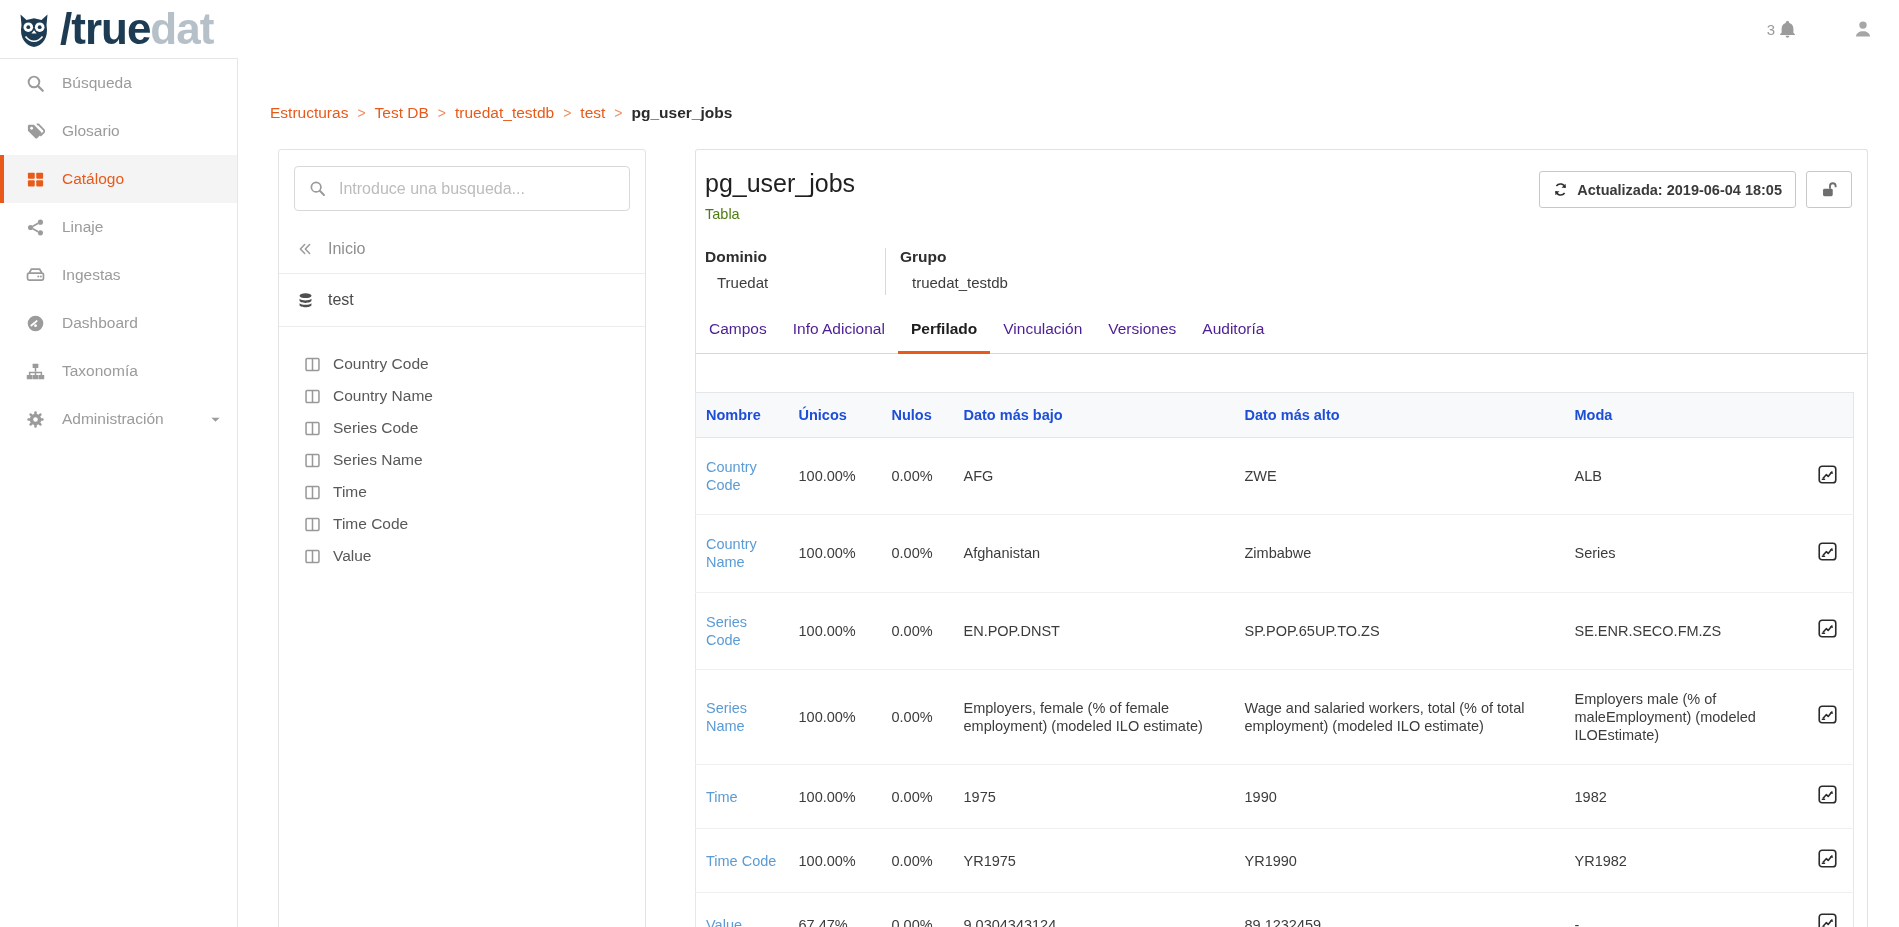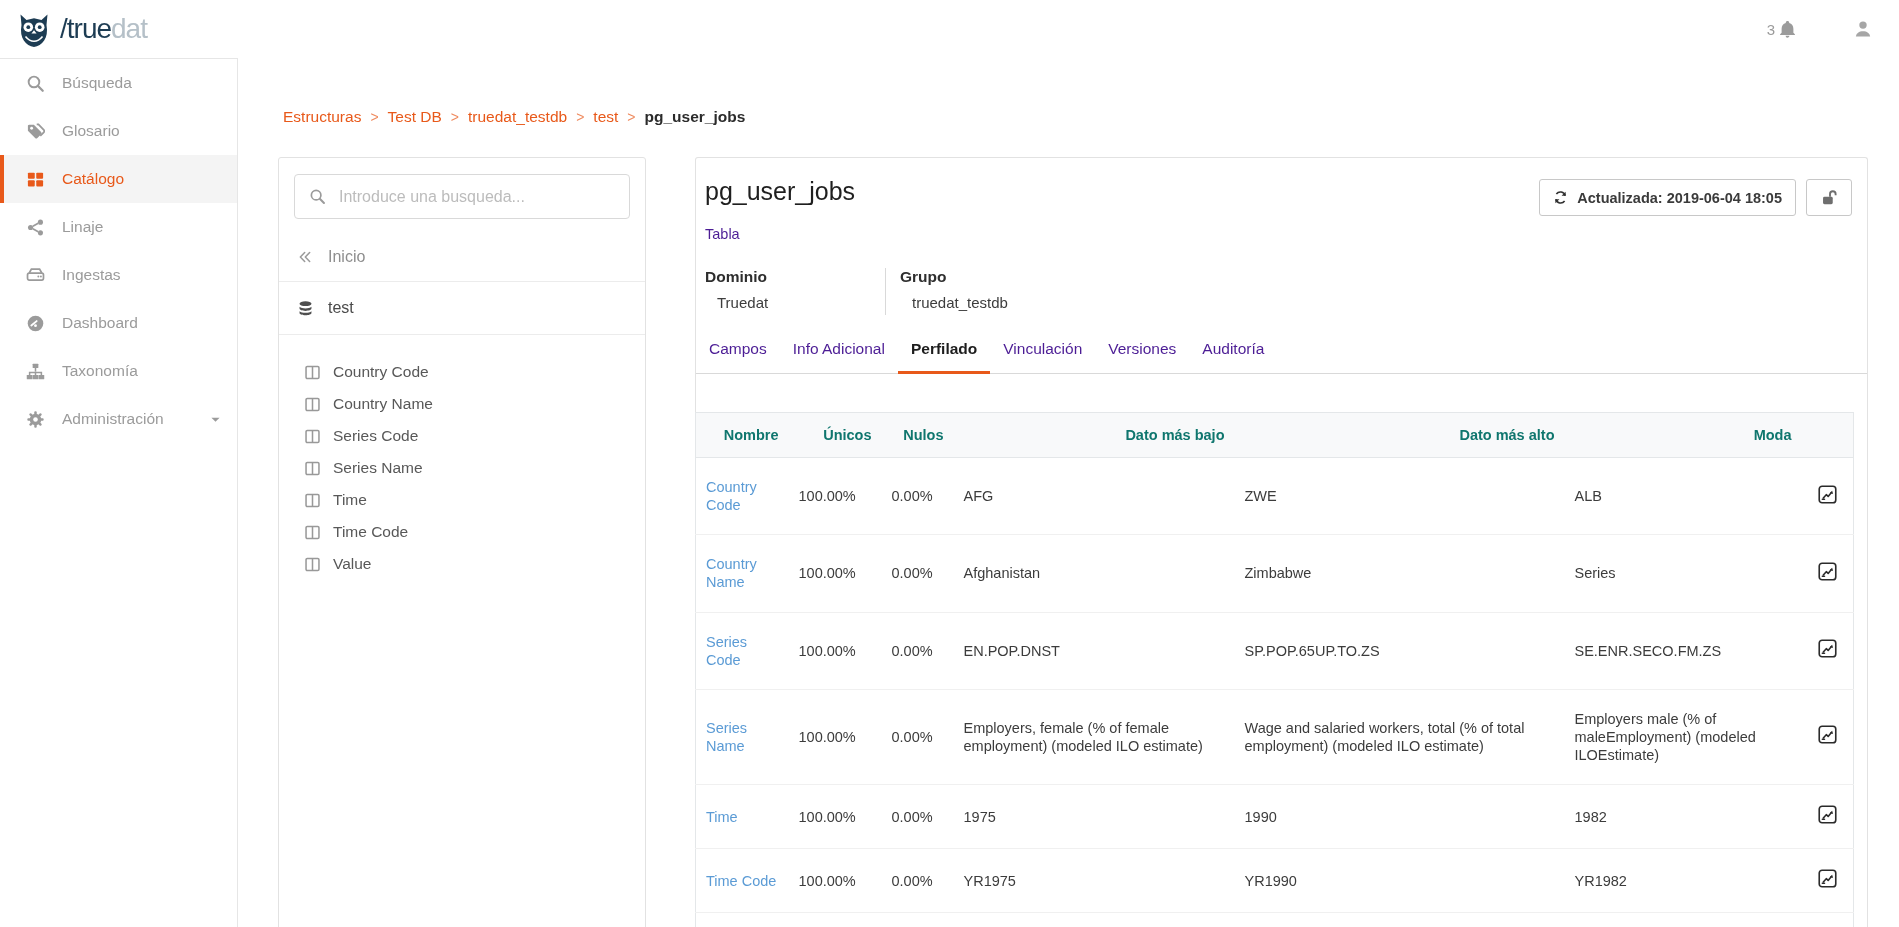--- a/index.html
+++ b/index.html
@@ -12,21 +12,21 @@
     width:1899px;height:927px;overflow:hidden;background:#fff;
     font-family:"Liberation Sans",sans-serif;color:#333;
   }
   .icon{display:inline-flex;line-height:0;}
   .icon svg{width:1em;height:1em;display:block;}
 
   
   .topbar{height:58px;display:flex;align-items:center;justify-content:space-between;padding:0 26px 0 14px;}
   .logo{display:flex;align-items:center;gap:6px;cursor:pointer;}
   .logo-owl{font-size:40px;}
-  .logo-text{font-size:28px;font-weight:400;letter-spacing:-1px;line-height:1;}
+  .logo-text{font-size:44px;font-weight:700;letter-spacing:-1px;line-height:1;}
   .logo-slash,.logo-true{color:var(--navy);}
   .logo-dat{color:var(--brand2);}
   .topbar-right{display:flex;align-items:center;gap:56px;}
   .notif{display:flex;align-items:center;gap:3px;color:#9b9b9b;cursor:pointer;}
   .notif-count{font-size:15px;}
   .notif .icon{font-size:19px;}
   .user-btn{color:#a6a6a6;font-size:20px;cursor:pointer;}
 
   
   .layout{display:flex;height:869px;}
@@ -34,21 +34,21 @@
   .side-item{height:48px;display:flex;align-items:center;padding:0 14px 0 21px;border-left:4px solid transparent;
     color:var(--gray-text);font-size:15.5px;cursor:pointer;}
   .side-item .side-icon{font-size:19px;width:20px;justify-content:center;margin-right:17px;}
   .side-item .side-label{flex:1;}
   .side-item .side-caret{font-size:15px;color:#9b9b9b;}
   .side-item.active{background:#f4f4f4;border-left-color:var(--accent);color:var(--accent);}
 
   .content{flex:1;display:flex;flex-direction:column;min-width:0;}
 
   
-  .breadcrumb{margin:45px 0 0 45px;font-size:15.5px;line-height:28px;}
+  .breadcrumb{margin:45px 0 0 32px;font-size:15.5px;line-height:20px;}
   .crumb-link{color:var(--accent);cursor:pointer;text-decoration:none;}
   .crumb-sep{color:var(--accent);opacity:.7;margin:0 9px;font-size:14px;}
   .crumb-current{color:#2b2b2b;font-weight:700;}
 
   .content-body{display:flex;margin-top:26px;flex:1;align-items:stretch;min-height:0;}
 
   
   .tree-panel{width:368px;flex:0 0 368px;margin-left:40px;border:1px solid var(--border);border-radius:3px 3px 0 0;
     padding-top:16px;min-height:900px;background:#fff;}
   .searchbox{margin:0 15px;height:45px;border:1px solid #d9d9d9;border-radius:4px;display:flex;align-items:center;
@@ -63,21 +63,21 @@
     border-bottom:1px solid #ececec;cursor:pointer;}
   .tree-root .icon{font-size:17px;color:#4f4f4f;}
   .tree-columns{list-style:none;margin:0;padding:21px 0;}
   .tree-col{display:flex;align-items:center;gap:12px;padding:7px 16px 7px 25px;color:#585858;font-size:15.5px;cursor:pointer;}
   .tree-col .icon{font-size:17px;color:#999;}
 
   
   .main-card{flex:1;margin:0 31px 0 49px;border:1px solid var(--border);border-bottom:none;border-radius:3px 3px 0 0;min-width:0;}
   .card-header{display:flex;justify-content:space-between;align-items:flex-start;padding:19px 15px 0 9px;}
   .page-title{margin:0;font-size:25px;font-weight:500;color:#1f1f1f;}
-  .subtitle{font-size:14.5px;color:#4c1d95;margin-top:20px;}
+  .subtitle{font-size:14.5px;color:#4d7c0f;margin-top:8px;}
   .card-actions{display:flex;gap:10px;margin-top:2px;}
   .updated-btn{display:flex;align-items:center;gap:9px;border:1px solid #c8c8c8;background:#fff;border-radius:3px;
     padding:8px 13px;font-size:14.5px;font-weight:700;color:#3a3a3a;font-family:inherit;cursor:pointer;}
   .updated-btn .icon{font-size:15px;color:#2f2f2f;}
   .lock-btn{width:46px;height:37px;border:1px solid #c8c8c8;background:#fff;border-radius:3px;display:flex;
     align-items:center;justify-content:center;cursor:pointer;}
   .lock-btn .icon{font-size:17px;color:#6e6e6e;}
 
   .meta-row{margin:26px 0 0 9px;display:flex;}
   .meta-block{padding-bottom:4px;}
@@ -89,21 +89,21 @@
   .tabs{margin-top:25px;display:flex;border-bottom:1px solid #d9d9d9;}
   .tab{padding:0 13px 13px;border-bottom:3px solid transparent;margin-bottom:-1px;font-size:15.5px;color:#4c1d95;cursor:pointer;}
   .tab.active{font-weight:700;color:#1d1d1d;border-bottom-color:var(--accent);}
 
   .profile-table{margin:38px 0 0 -1px;width:calc(100% - 14px);border-collapse:collapse;table-layout:fixed;
     border:1px solid #e4e7e9;}
   .profile-table col.c-name{width:93px;} .profile-table col.c-uni{width:93px;}
   .profile-table col.c-nul{width:72px;}  .profile-table col.c-low{width:281px;}
   .profile-table col.c-high{width:330px;}.profile-table col.c-mode{width:237px;}
   .profile-table col.c-act{width:52px;}
-  .profile-table th{background:#f8f9fa;font-size:14.5px;font-weight:700;color:#0f766e;text-align:right;
+  .profile-table th{background:#f8f9fa;font-size:14.5px;font-weight:700;color:#1d4ed8;text-align:left;
     padding:14px 10px;border-bottom:1px solid #e4e7e9;}
   .profile-table td{font-size:14.5px;color:#3c3c3c;padding:20px 10px;vertical-align:middle;line-height:1.25;
     word-wrap:break-word;}
   .profile-table tbody tr + tr td{border-top:1px solid #f0f0f0;}
   .col-link{color:var(--link);cursor:pointer;text-decoration:none;}
   .cell-action{text-align:center;}
   .cell-action .icon{font-size:19px;color:#2b2b2b;cursor:pointer;}
 </style>
 </head>
 <body>

